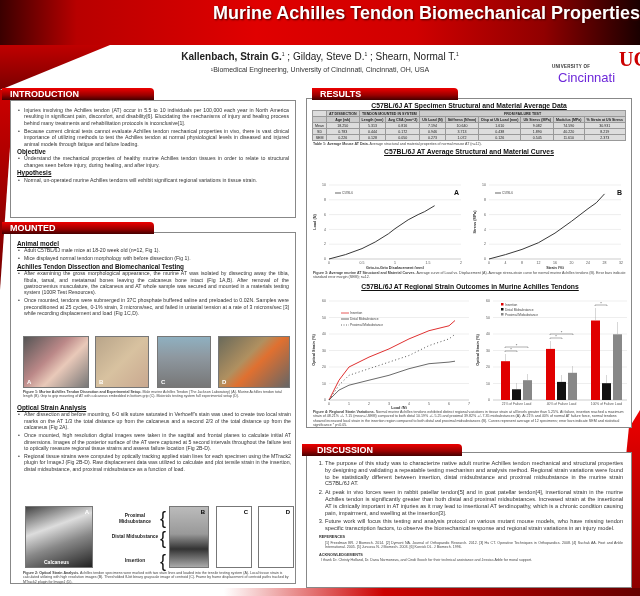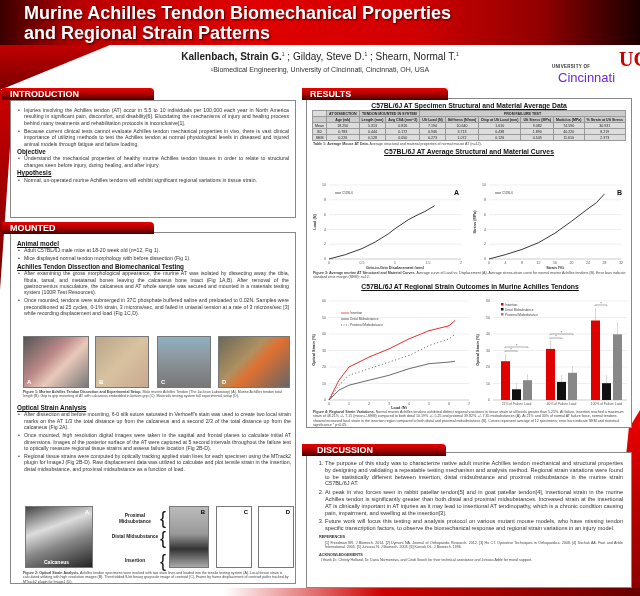--- a/index.html
+++ b/index.html
@@ -10,24 +10,23 @@
   .banner {
     position: absolute; left: 0; top: 0; width: 640px; height: 45px;
     background: linear-gradient(90deg, #3a0000 0%, #b80000 12%, #e00000 40%, #d00000 65%, #900000 85%, #1a0000 100%);
   }
   .banner-lower {
     position: absolute; left: 0; top: 45px; width: 110px; height: 45px;
     background: linear-gradient(180deg, #c00000 0%, #7a0000 100%);
     clip-path: polygon(0 0, 100% 0, 0 100%);
   }
   .title {
-    position: absolute; left: 0; top: 3px; width: 640px; text-align: left;
+    position: absolute; left: 0; top: 3px; width: 640px; text-align: right;
     color: #fff; font-weight: bold; font-size: 18px; line-height: 20px;
     text-shadow: 1px 1px 2px #400;
-    padding-left: 24px;
   }
   .authors {
     position: absolute; left: 0; top: 51px; width: 640px; text-align: center;
     font-size: 10px; font-weight: normal;
   }
   .authors b { font-weight: bold; }
   .affil {
     position: absolute; left: 0; top: 66px; width: 640px; text-align: center;
     font-size: 7px; color: #333;
   }
@@ -79,21 +78,20 @@
   .photo .lblr { position: absolute; right: 3px; top: 2px; font-weight: bold; font-size: 6px; color: #000; }
   svg text { font-family: "Liberation Sans", sans-serif; }
 </style>
 </head>
 <body>
 
 <div class="banner"></div>
 <div class="banner-lower"></div>
 <div class="title">
   <div>Murine Achilles Tendon Biomechanical Properties</div>
-  <div>and Regional Strain Patterns</div>
 </div>
 <div class="authors">
   <b>Kallenbach, Strain G.</b><sup style="font-size:5px">1</sup> ;
   <span>Gilday, Steve D.</span><sup style="font-size:5px">1</sup> ;
   <span>Shearn, Normal T.</span><sup style="font-size:5px">1</sup>
 </div>
 <div class="affil">¹Biomedical Engineering, University of Cincinnati, Cincinnati, OH, USA</div>
 <div class="logo">
   <span class="uc">UC</span>
   <span class="uni">UNIVERSITY OF</span>
@@ -427,28 +425,28 @@
     <rect x="28" y="13" width="2.5" height="2.5" fill="#111"></rect>
       <text x="32" y="15.5" font-size="3.2" fill="#444">Distal Midsubstance</text>
     <rect x="28" y="18" width="2.5" height="2.5" fill="#888"></rect>
       <text x="32" y="20.5" font-size="3.2" fill="#444">Proximal Midsubstance</text>
   </svg>
 
   <div class="caption" style="position:absolute; left:6px; top:311px; width:314px;">
     <b>Figure 4: Regional Strain Variations.</b><span> Normal murine Achilles tendons exhibited distinct regional variations in tissue strain at all levels greater than 5.25%. At failure, insertion reached a maximum strain of 48.21% +/- 7.15 (mean+/-SEM) compared to both distal 10.19% +/- 5.25 and proximal 39.82% +/- 7.35 midsubstances (A). At 21% and 40% of normal AT failure force, normal tendons showed increased local strain in the insertion region compared to both distal and proximal midsubstances (B). Curves represent average of 12 specimens; error bars indicate SEM and statistical significance * p&lt;0.05.</span>
   </div>
 </div>
-<div class="sec-head" style="left:302px; top:88px; width:146px;">RESULTS</div>
+<div class="sec-head" style="left:312px; top:88px; width:146px;">RESULTS</div>
 
 <div class="panel" style="left:306px; top:452px; width:326px; height:136px;">
   <div class="body-text" style="padding:7px 8px 0 12px; font-size:5.6px; line-height:6.8px;">
     <ol style="padding-left:6px;">
       <li style="margin-bottom:2px;">The purpose of this study was to characterize native adult murine Achilles tendon mechanical and structural properties by designing and validating a repeatable testing mechanism and analysis method. Regional strain variations were found to be statistically different between insertion, distal midsubstance and proximal midsubstance in the murine strain C57BL/6J AT.</li>
       <li style="margin-bottom:2px;">At peak in vivo forces seen in rabbit patellar tendon[5] and in goat patellar tendon[4], insertional strain in the murine Achilles tendon is significantly greater than both distal and proximal midsubstances. Increased strain at the insertional AT is clinically important in AT injuries as it may lead to insertional AT tendinopathy, which is a chronic condition causing pain, impairment, and swelling at the insertion[3].</li>
       <li style="margin-bottom:2px;">Future work will focus this testing and analysis protocol on various mutant mouse models, who have missing tendon specific transcription factors, to observe the biomechanical response and regional strain variations in an injury model.</li>
     </ol>
     <div style="font-weight:bold; font-size:3.8px; margin-top:2px;">REFERENCES</div>
     <div class="caption" style="padding-left:6px;">[1] Freedman BR. J Biomech. 2014. [2] Dymont NA. Journal of Orthopaedic Research. 2012. [3] Hu CT. Operative Techniques in Orthopaedics. 2008. [4] Suchak AA. Foot and Ankle International. 2005. [5] Juncosa N. J Biomech. 2003. [6] Korvick DL. J Biomech. 1996.</div>
     <div style="font-weight:bold; font-size:3.8px; margin-top:2px;">ACKNOWLEDGEMENTS</div>
     <div class="caption" style="padding-left:2px;">I thank Dr. Christy Holland, Dr. Dana Narmoneva, and Cindi Gooch for their technical assistance and Jessica Arble for moral support.</div>
   </div>
 </div>
-<div class="sec-head" style="left:302px; top:444px; width:144px;padding-left:15px;">DISCUSSION</div>
+<div class="sec-head" style="left:302px; top:444px; width:160px;padding-left:15px;">DISCUSSION</div>
 
 </body></html>

